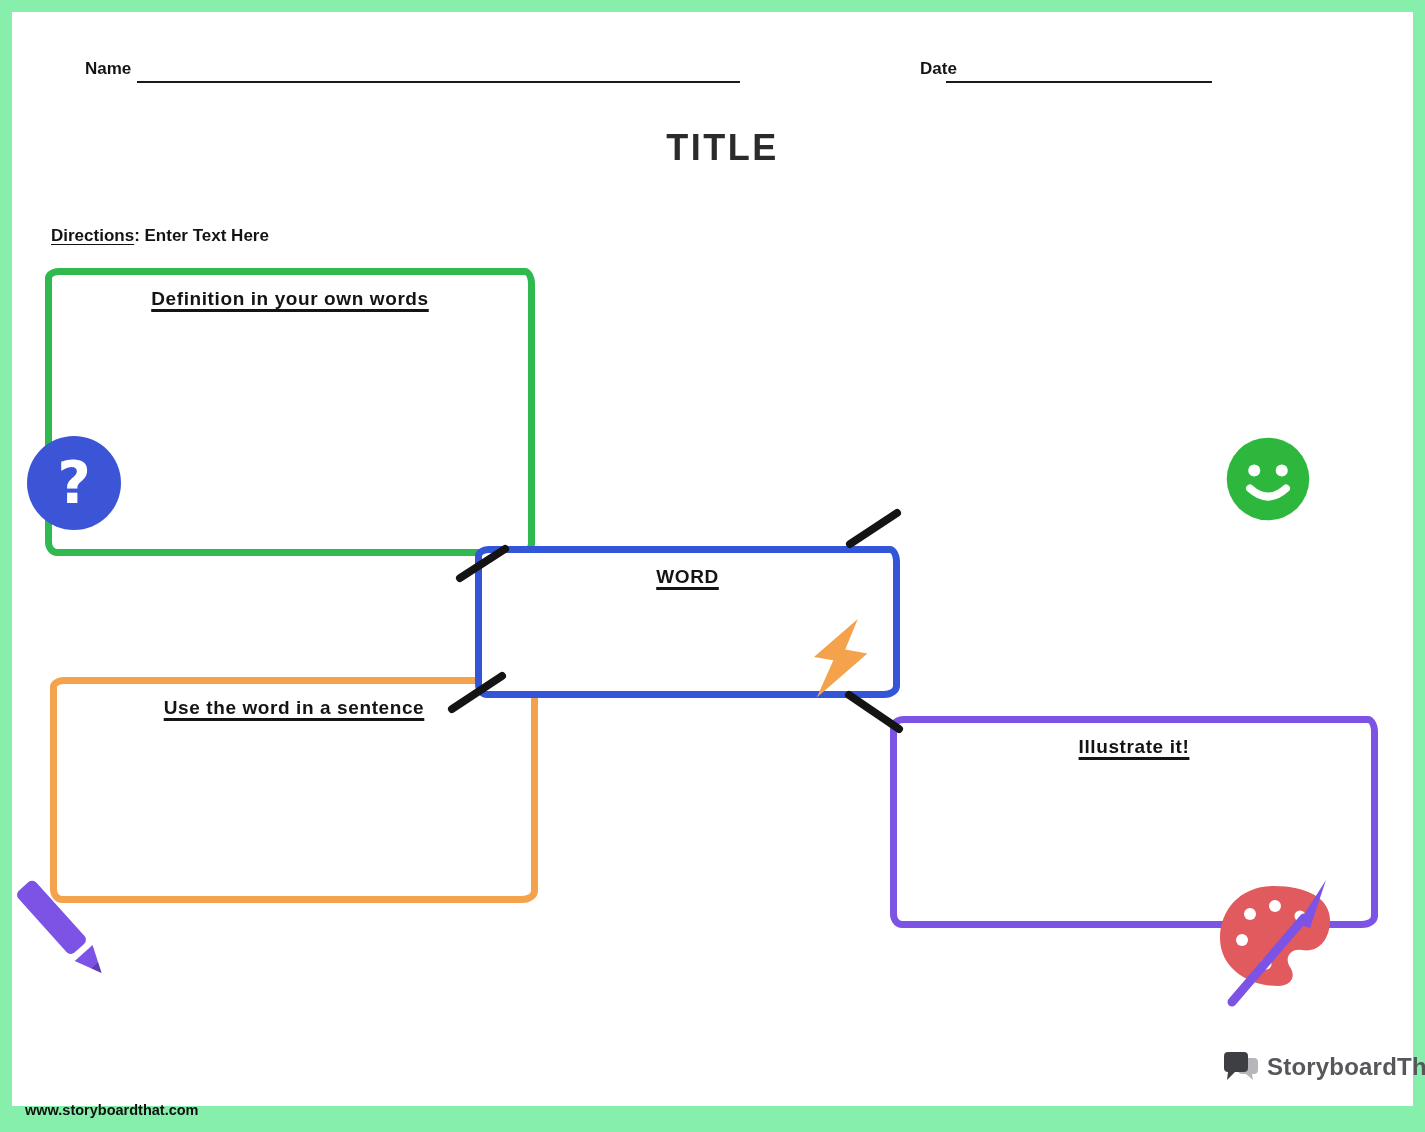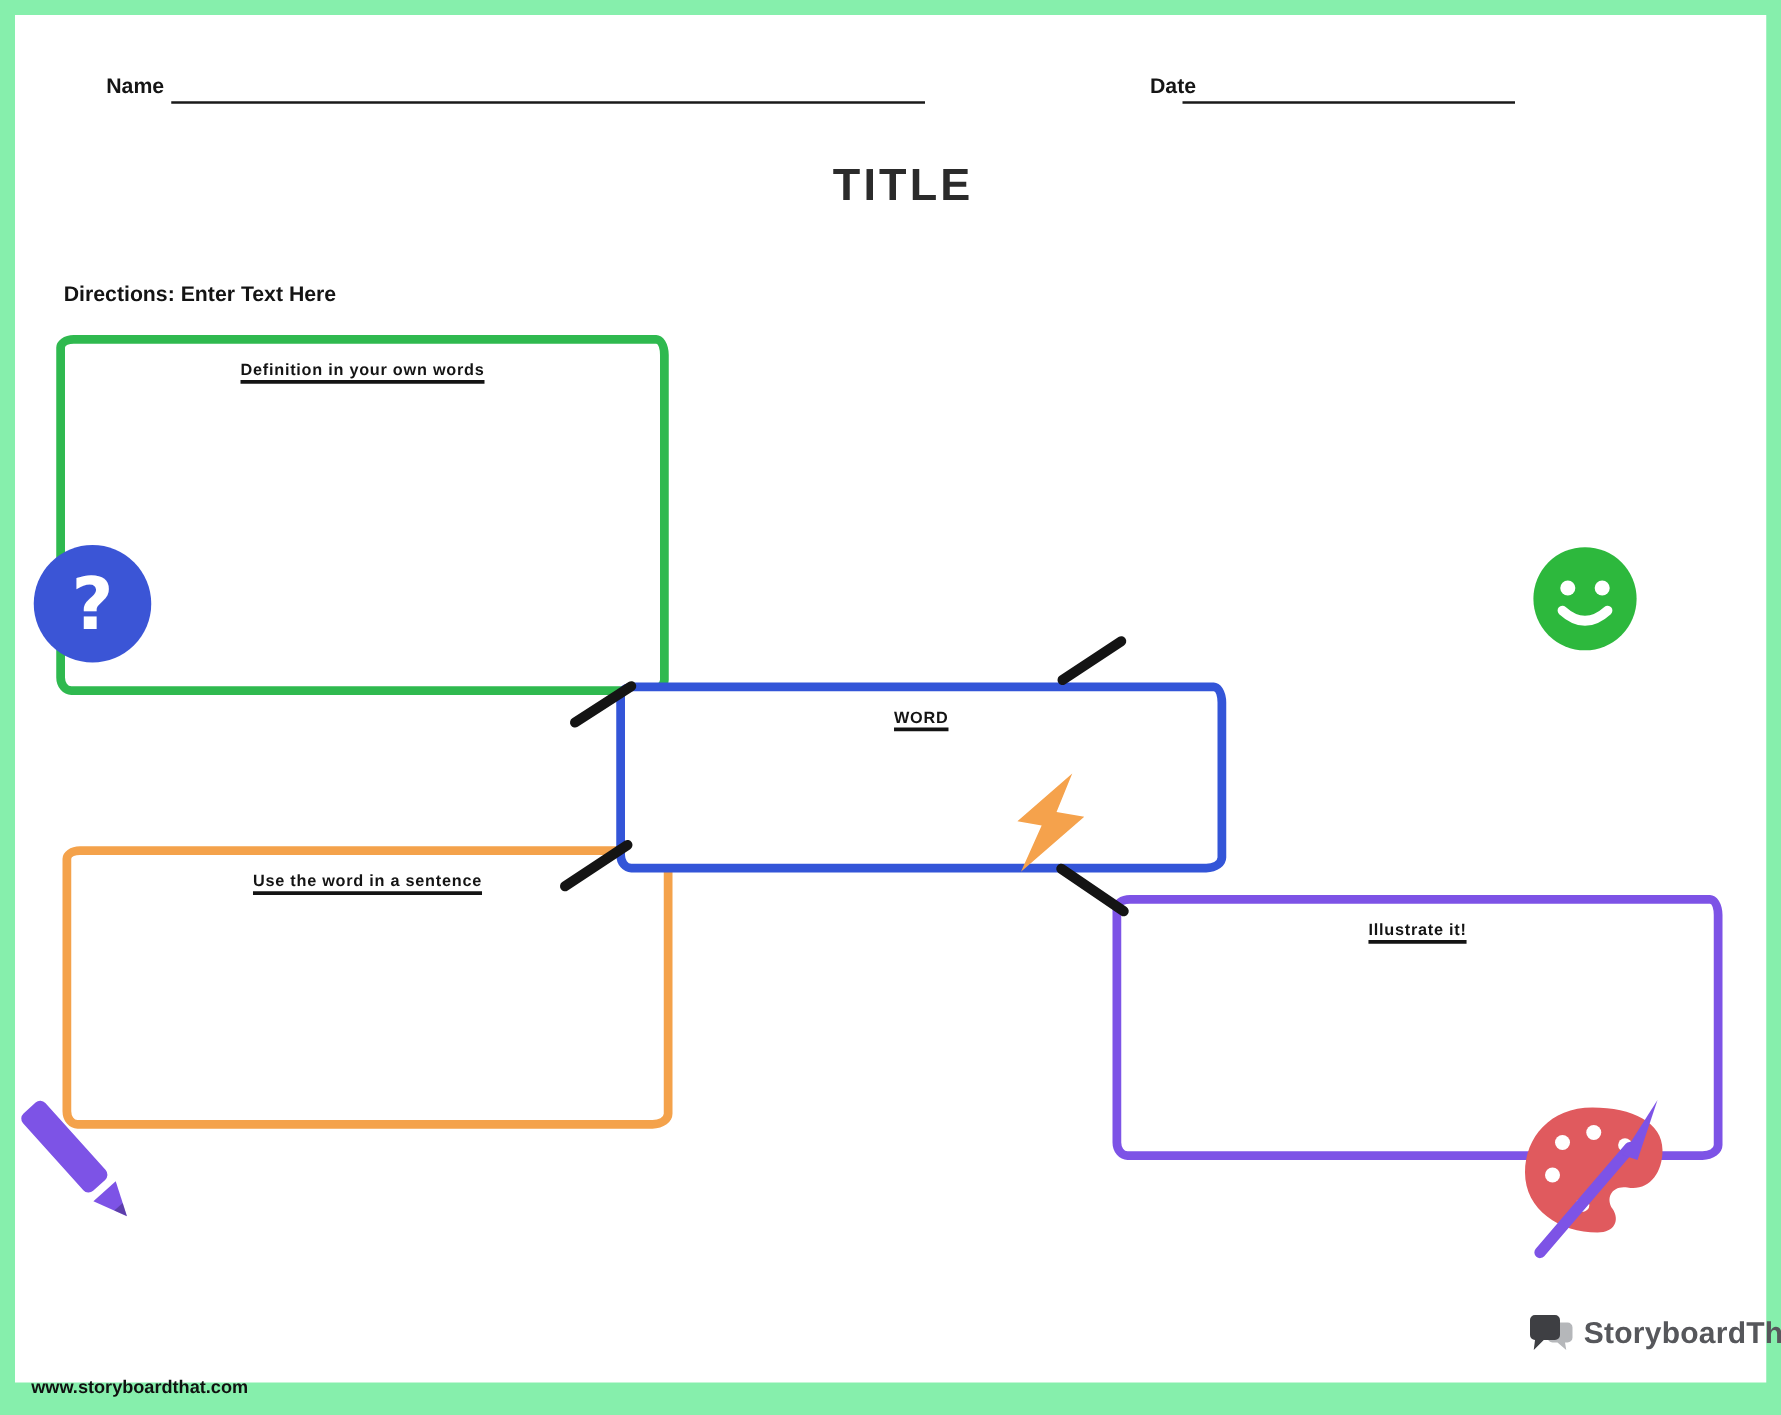--- a/index.html
+++ b/index.html
@@ -15,38 +15,38 @@
   .name-label { left:85px; top:59px; }
   .name-line  { left:137px; top:81px; width:603px; }
   .date-label { left:920px; top:59px;text-align:right; }
   .date-line  { left:946px; top:81px; width:266px; }
 
   .title {
     position:absolute; left:0; top:127px; width:1425px; text-align:center;
     font-size:36px; font-weight:bold; letter-spacing:2.5px; color:#2b2b2b; z-index:2; margin:0;padding-left:10px;
   }
   .directions { position:absolute; left:51px; top:226px; font-size:17px; font-weight:bold; color:#141414; z-index:2; margin:0; }
-  .directions .dlabel { text-underline-offset:3px; }
+  .directions .dlabel { text-decoration:underline; text-underline-offset:3px; }
 
   
   .cbox {
     position:absolute; box-sizing:border-box; background:#ffffff;
     border:7px solid #888;
     border-radius:14px 10px 16px 12px / 10px 16px 12px 14px;
     z-index:2; display:flex; justify-content:center; align-items:flex-start;
   }
   .box-label {
-    margin-top:13px; font-weight:bold; font-size:13px; letter-spacing:0.6px; color:#141414;
+    margin-top:13px; font-weight:bold; font-size:19px; letter-spacing:0.6px; color:#141414;
     text-decoration:underline; text-underline-offset:4px; text-decoration-thickness:2.5px;
   }
   .box-definition { left:45px;  top:268px; width:490px; height:288px; }
   .box-synonyms   { left:895px; top:268px; width:487px; height:283px; }
   .box-sentence   { left:50px;  top:677px; width:488px; height:226px; }
   .box-illustrate { left:890px; top:716px; width:488px; height:212px; }
-  .box-word       { left:493px; top:546px; width:488px; height:152px; z-index:3; }
+  .box-word       { left:475px; top:546px; width:425px; height:152px; z-index:3; }
 
   
   .connectors { position:absolute; left:0; top:0; width:1425px; height:1132px; z-index:4; pointer-events:none; }
 
   
   .floating-icon { position:absolute; z-index:5; }
   .icon-question {
     left:27px; top:436px; width:94px; height:94px; border-radius:50%;
     display:flex; align-items:center; justify-content:center;
     color:#fff; font-size:58px; font-weight:bold; font-family:"DejaVu Sans", sans-serif;

